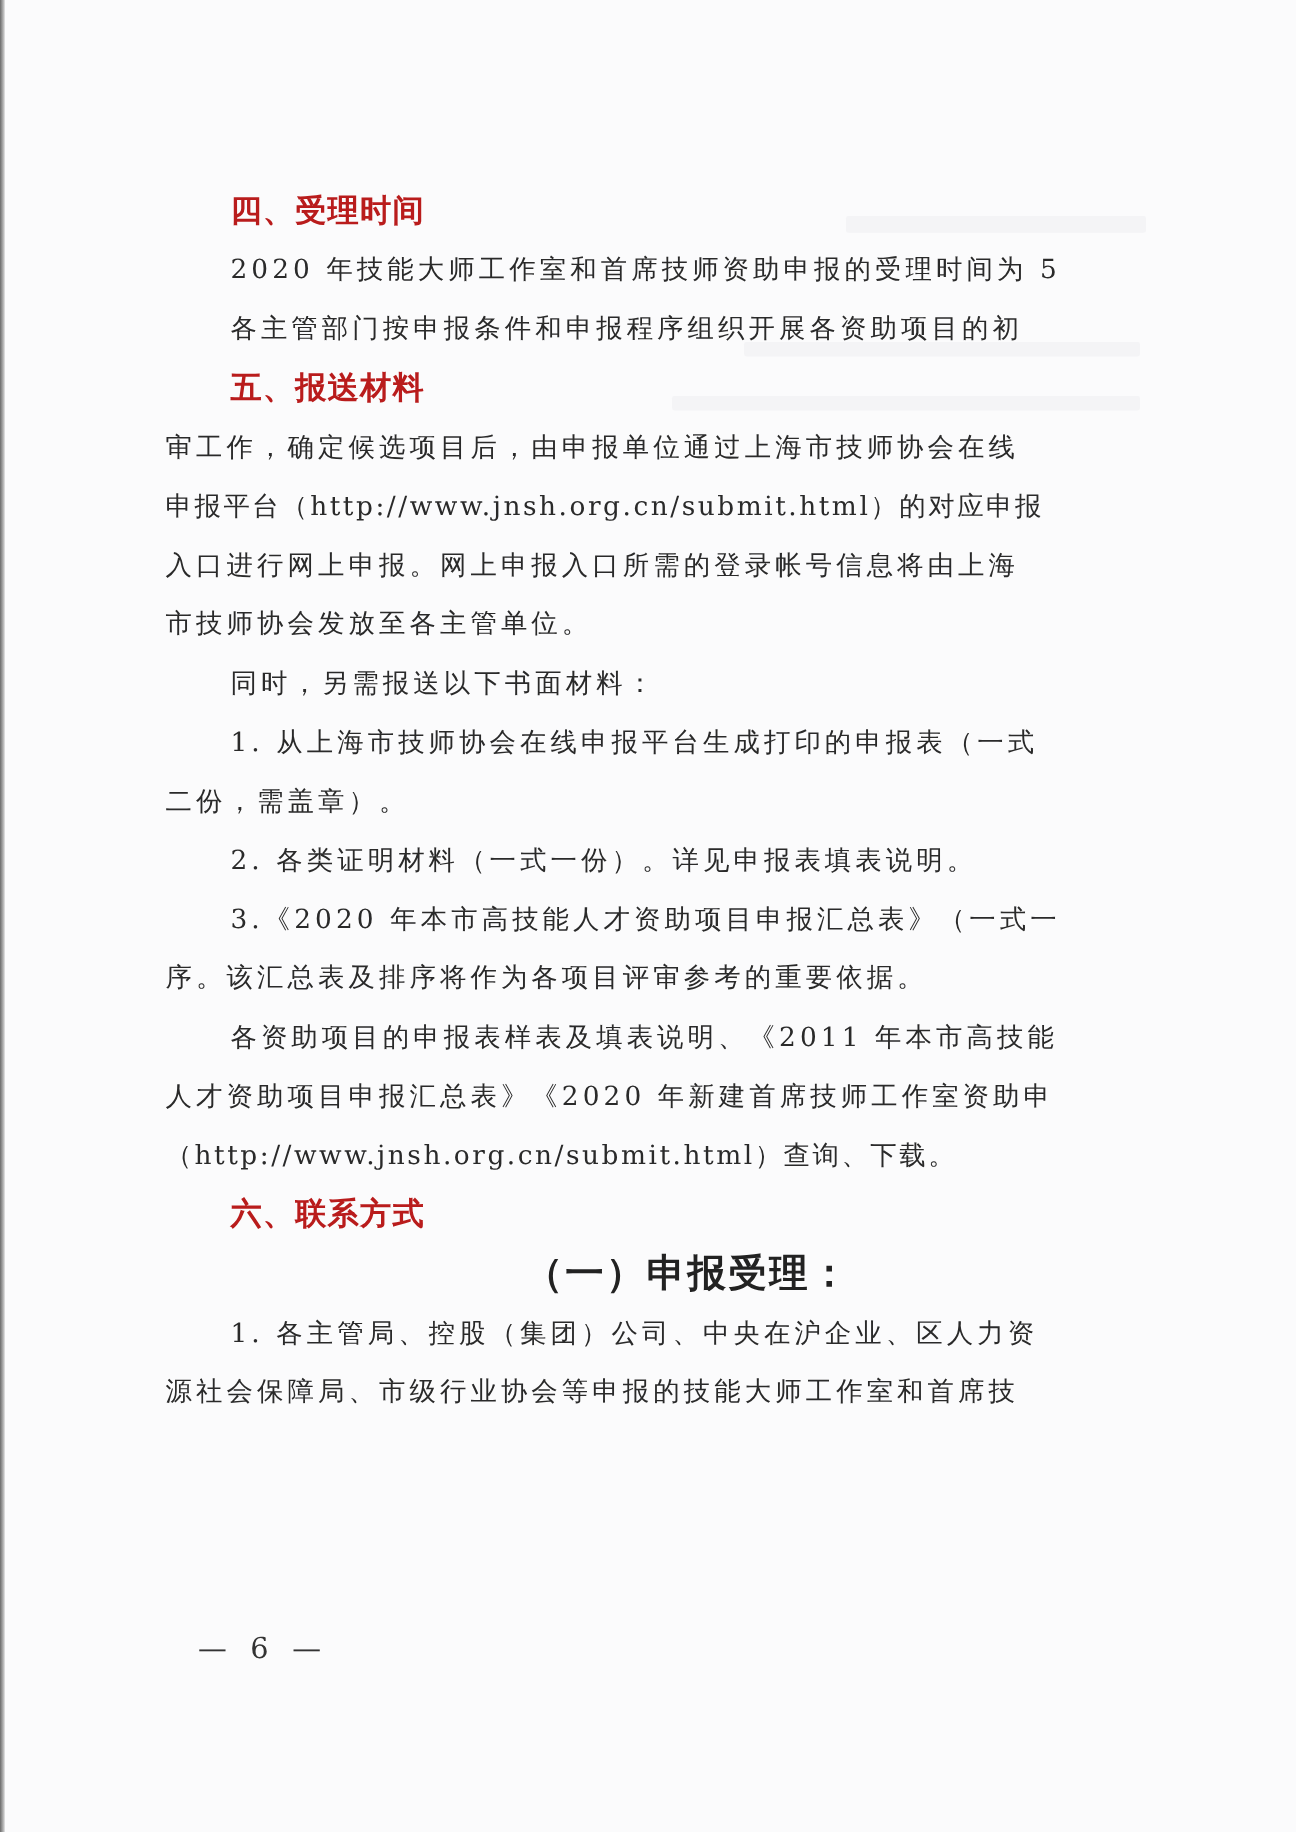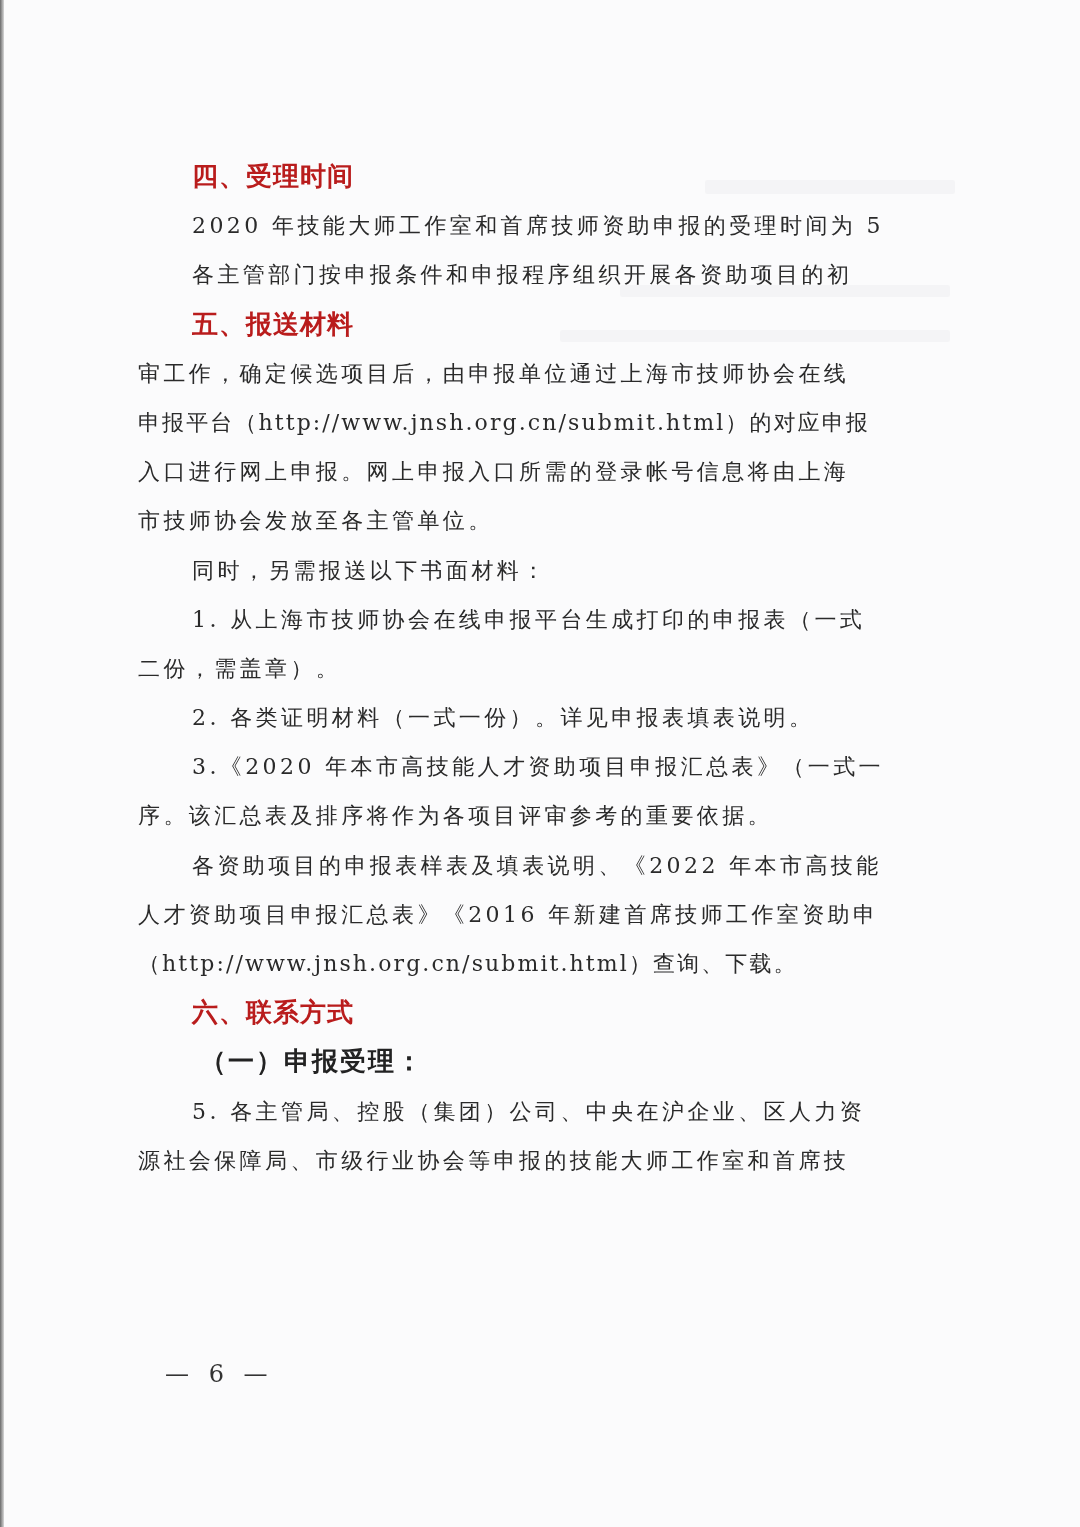--- a/index.html
+++ b/index.html
@@ -26,22 +26,23 @@
     font-size: 22px; letter-spacing: 3.4px;
     white-space: nowrap; overflow: visible;
   }
   .indent { padding-left: 54px; }
   .heading {
     font-family: "DejaVu Sans", "Liberation Sans", sans-serif;
     font-weight: bold; font-size: 26px; letter-spacing: 1px; color: #b91c1c;
   }
   .subheading {
     font-family: "DejaVu Sans", "Liberation Sans", sans-serif;
-    font-weight: bold; font-size: 26px; letter-spacing: 2px; color: #222;
+    font-weight: bold; font-size: 32px; letter-spacing: 2px; color: #222;
     padding-left: 62px;
+    text-align: center;
   }
   .page-number {
     position: absolute; left: 165px; top: 1360px;
     font-size: 24px; letter-spacing: 6px; color: #333;
   }
 </style>
 </head>
 <body>
 
 <div class="page-edge"></div>
@@ -59,23 +60,23 @@
   <div class="line">审工作，确定候选项目后，由申报单位通过上海市技师协会在线</div>
   <div class="line" style="letter-spacing:2.1px;">申报平台（http://www.jnsh.org.cn/submit.html）的对应申报</div>
   <div class="line">入口进行网上申报。网上申报入口所需的登录帐号信息将由上海</div>
   <div class="line">市技师协会发放至各主管单位。</div>
   <div class="line indent">同时，另需报送以下书面材料：</div>
   <div class="line indent">1. 从上海市技师协会在线申报平台生成打印的申报表（一式</div>
   <div class="line">二份，需盖章）。</div>
   <div class="line indent">2. 各类证明材料（一式一份）。详见申报表填表说明。</div>
   <div class="line indent">3.《2020 年本市高技能人才资助项目申报汇总表》（一式一</div>
   <div class="line">序。该汇总表及排序将作为各项目评审参考的重要依据。</div>
-  <div class="line indent">各资助项目的申报表样表及填表说明、《2022 年本市高技能</div>
-  <div class="line">人才资助项目申报汇总表》《2016 年新建首席技师工作室资助申</div>
+  <div class="line indent">各资助项目的申报表样表及填表说明、《2011 年本市高技能</div>
+  <div class="line">人才资助项目申报汇总表》《2020 年新建首席技师工作室资助申</div>
   <div class="line" style="letter-spacing:2.1px;">（http://www.jnsh.org.cn/submit.html）查询、下载。</div>
 
   <div class="line heading indent">六、联系方式</div>
   <div class="line subheading">（一）申报受理：</div>
-  <div class="line indent">5. 各主管局、控股（集团）公司、中央在沪企业、区人力资</div>
+  <div class="line indent">1. 各主管局、控股（集团）公司、中央在沪企业、区人力资</div>
   <div class="line">源社会保障局、市级行业协会等申报的技能大师工作室和首席技</div>
 </div>
 
 <div class="page-number">— 6 —</div>
 
 </body></html>

